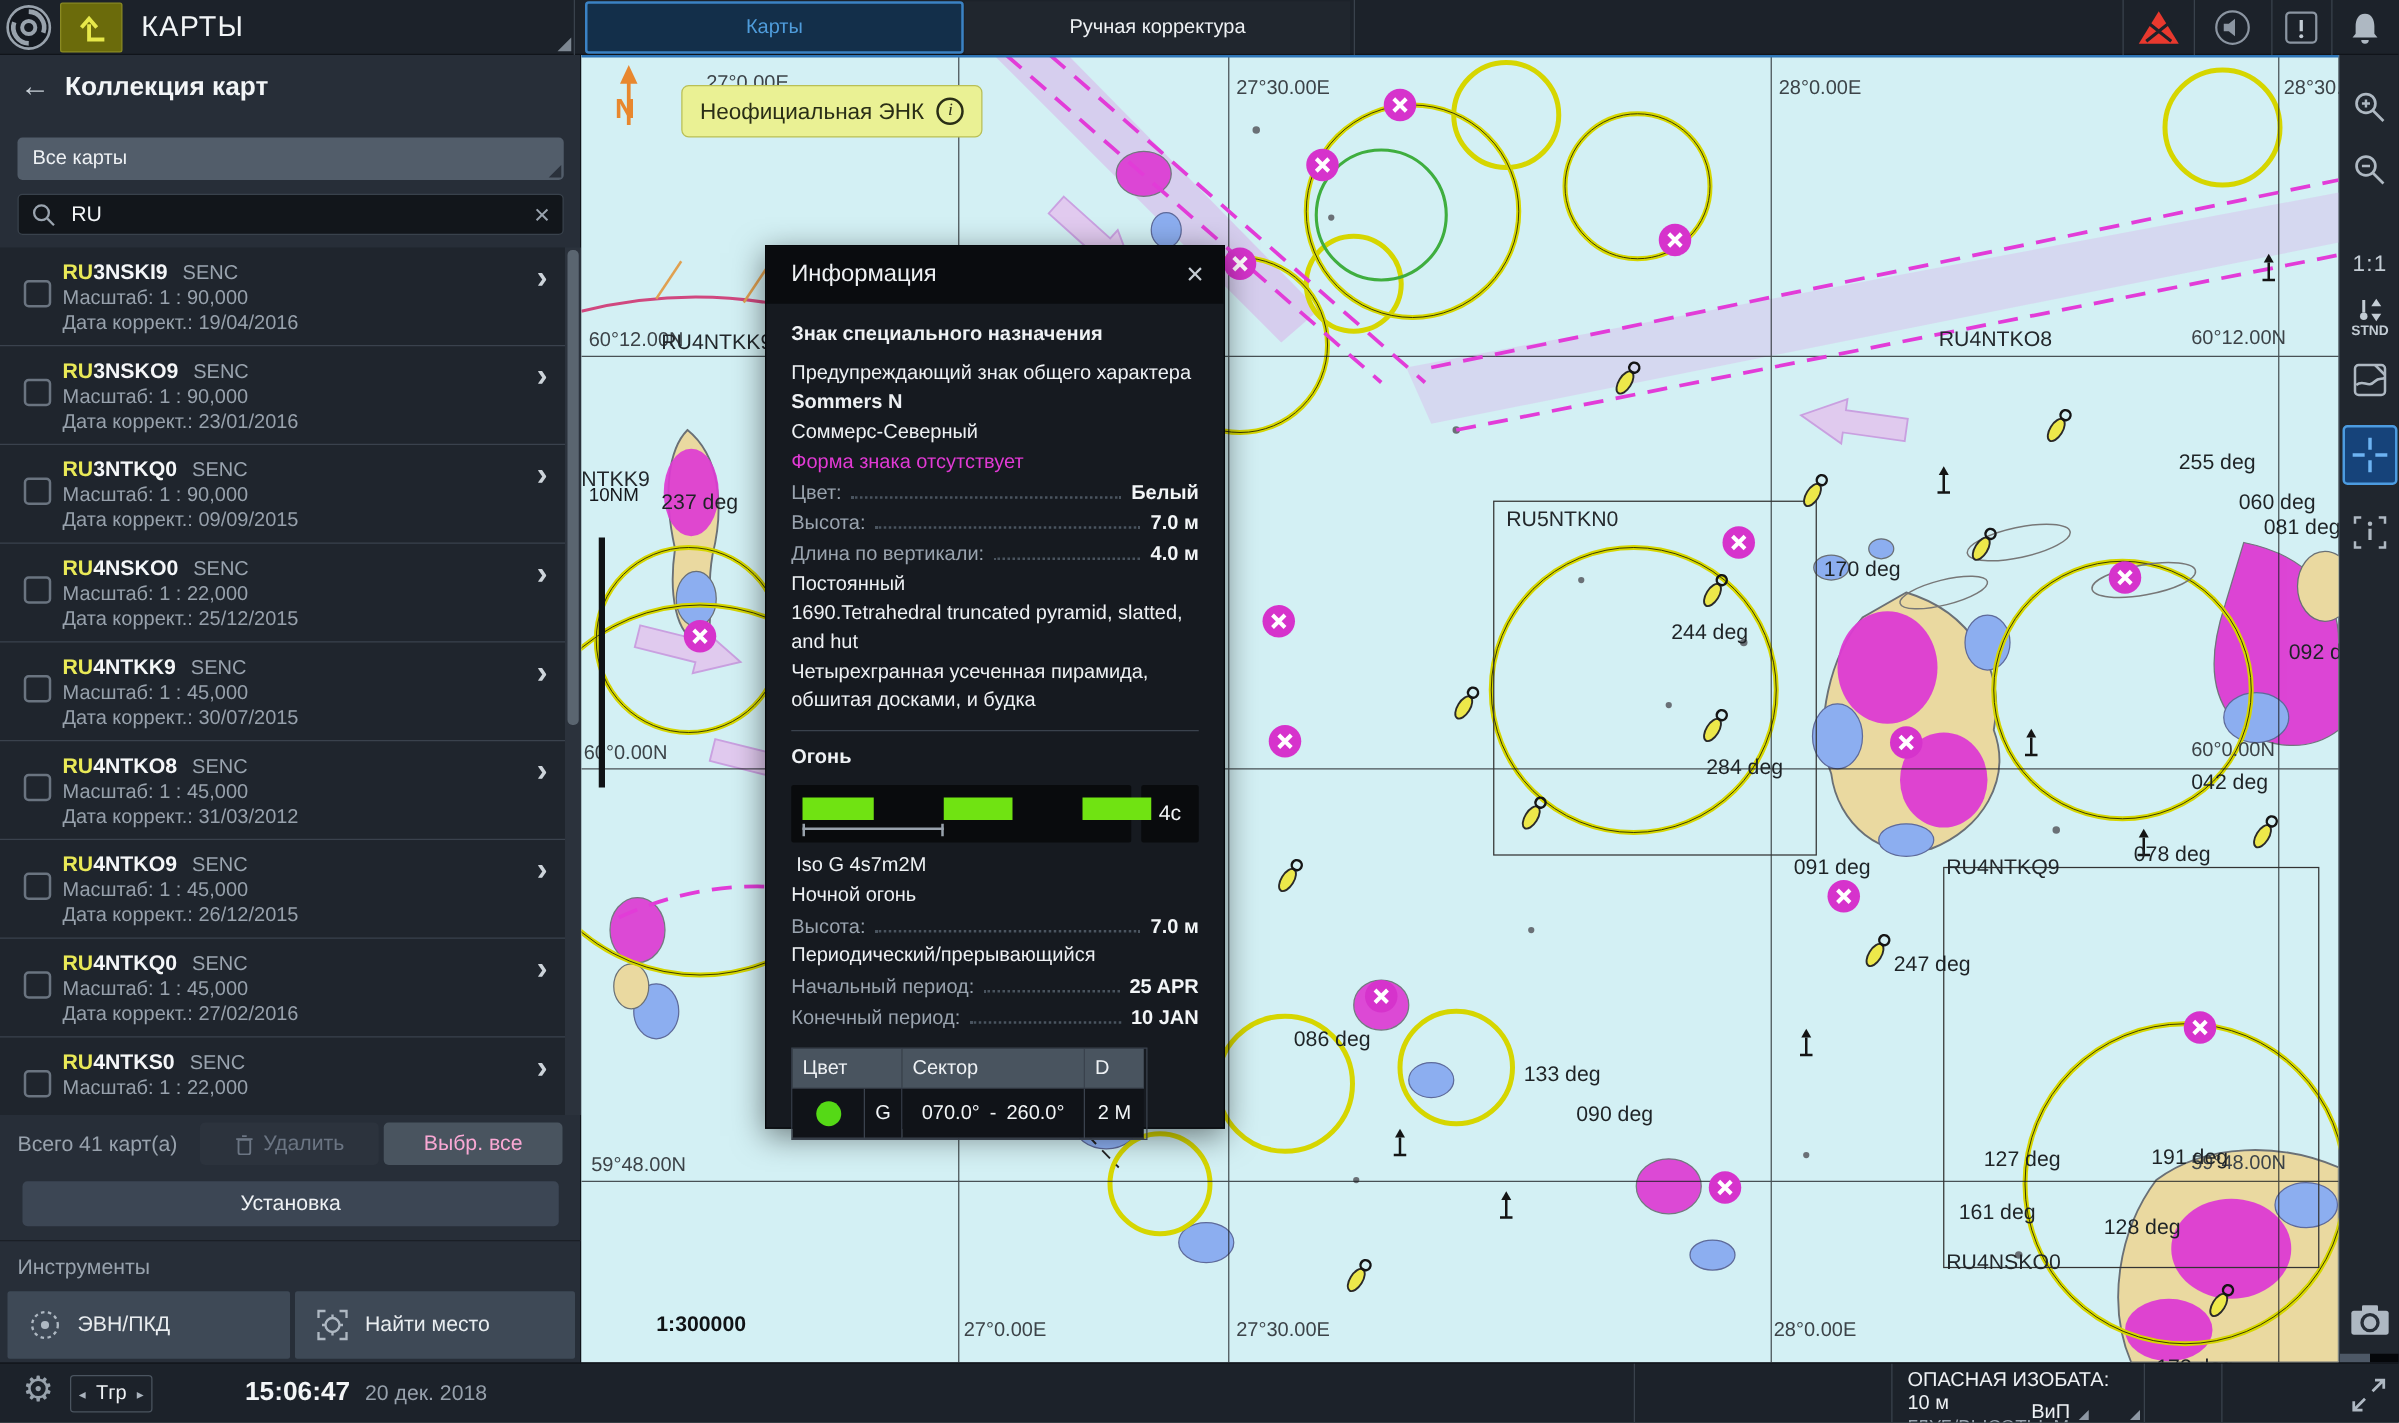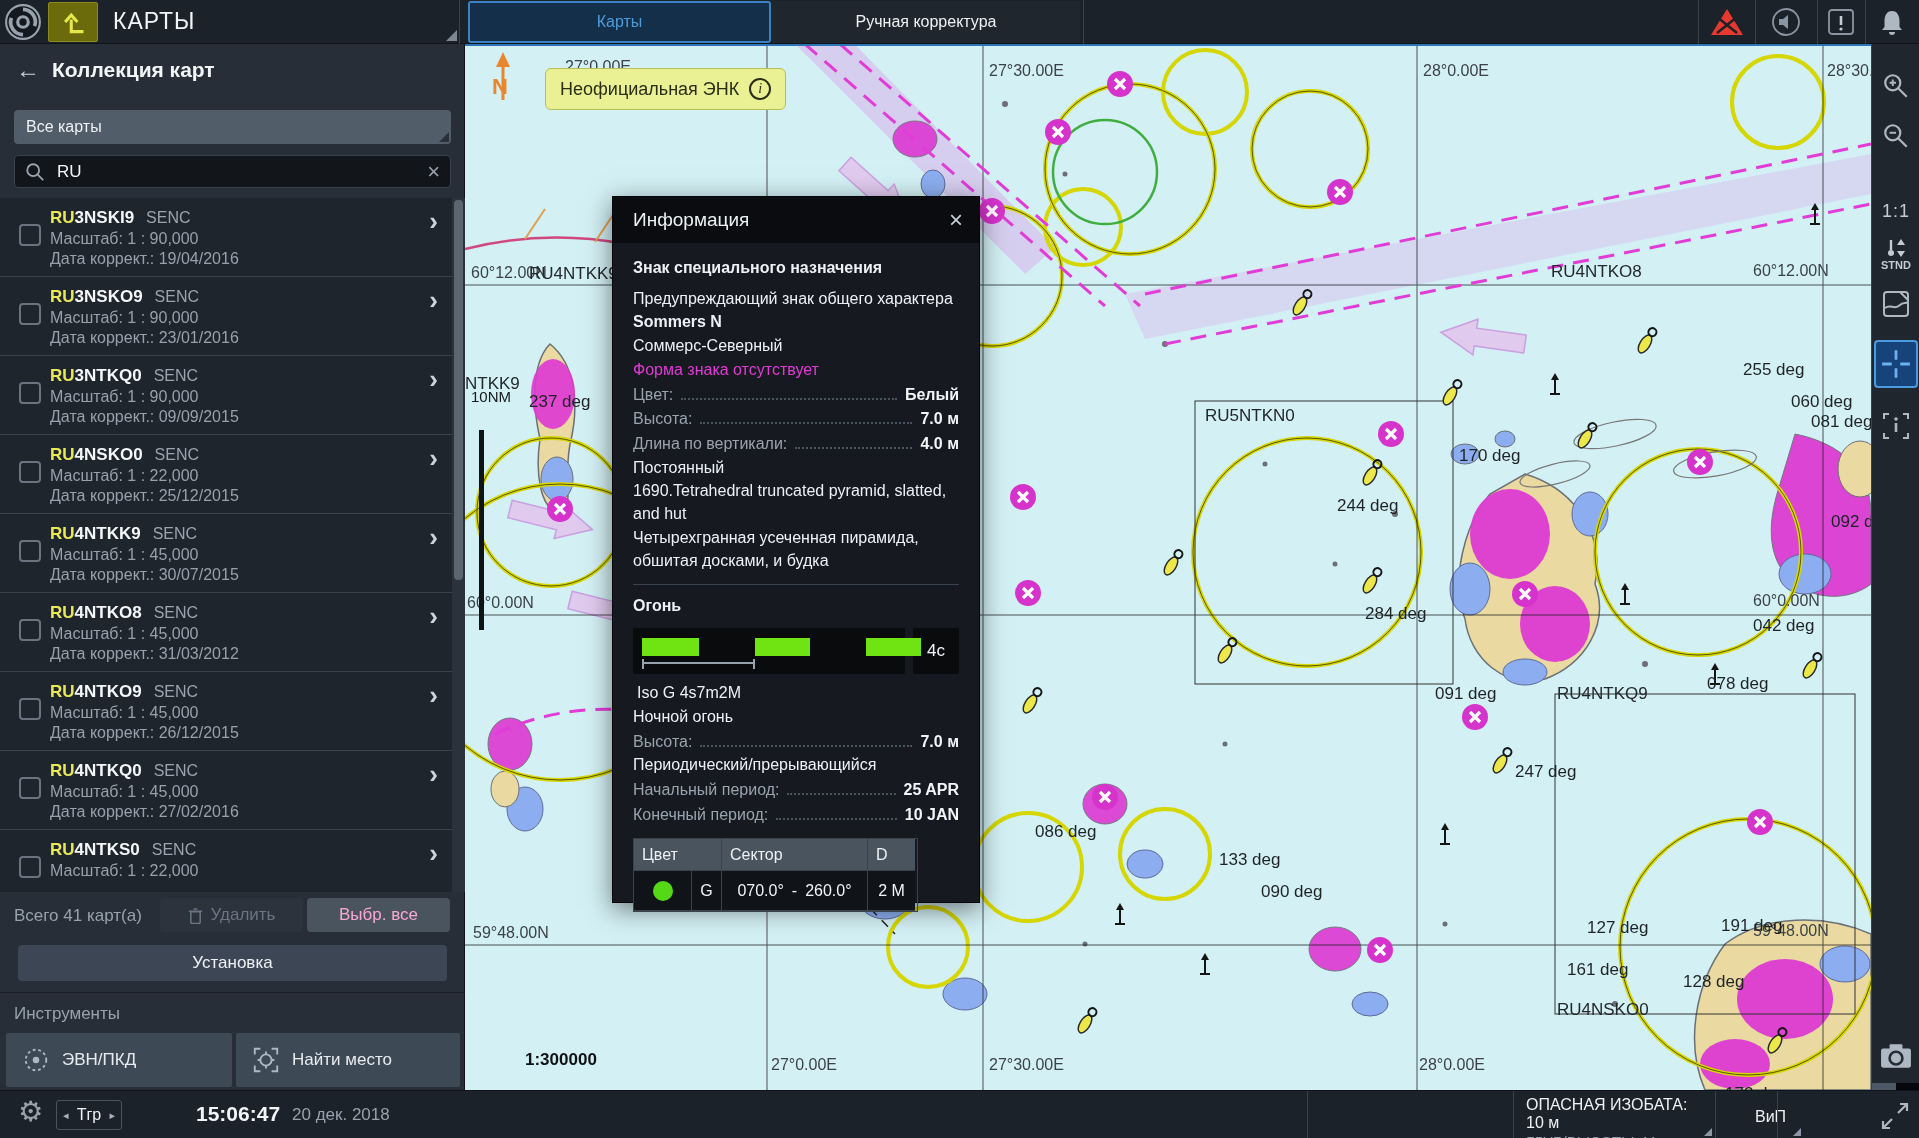--- a/index.html
+++ b/index.html
@@ -679,21 +679,21 @@
     </div>
     <span class="bb-time">15:06:47</span>
     <span class="bb-date">20 дек. 2018</span>
     <div class="bb-sep" style="left:1307px"></div>
     <div class="bb-sep" style="left:1513px"></div>
     <div class="bb-cell" style="left:1514px;width:201px">
       <div class="l1">ОПАСНАЯ ИЗОБАТА: 10 м</div>
       <div class="l2">ГЛУБ/ВЫСОТЫ: Метры</div>
     </div>
     <div class="bb-sep" style="left:1715px"></div>
-    <div class="bb-cell" style="left:1743px;width:61px;display:flex;align-items:flex-start;padding-top:17px">
+    <div class="bb-cell" style="left:1613px;width:61px;display:flex;align-items:flex-end;padding-top:17px">
       <div class="l1">ВиП</div>
     </div>
     <div class="bb-sep" style="left:1777px"></div>
     <div class="expand-btn">
       <svg width="30" height="30" viewBox="0 0 30 30">
         <path d="M18 12 L27 3 M20 3 H27 V10 M12 18 L3 27 M3 20 V27 H10" fill="none" stroke="#aeb8c2" stroke-width="2.2"></path>
       </svg>
     </div>
   </div>
 

